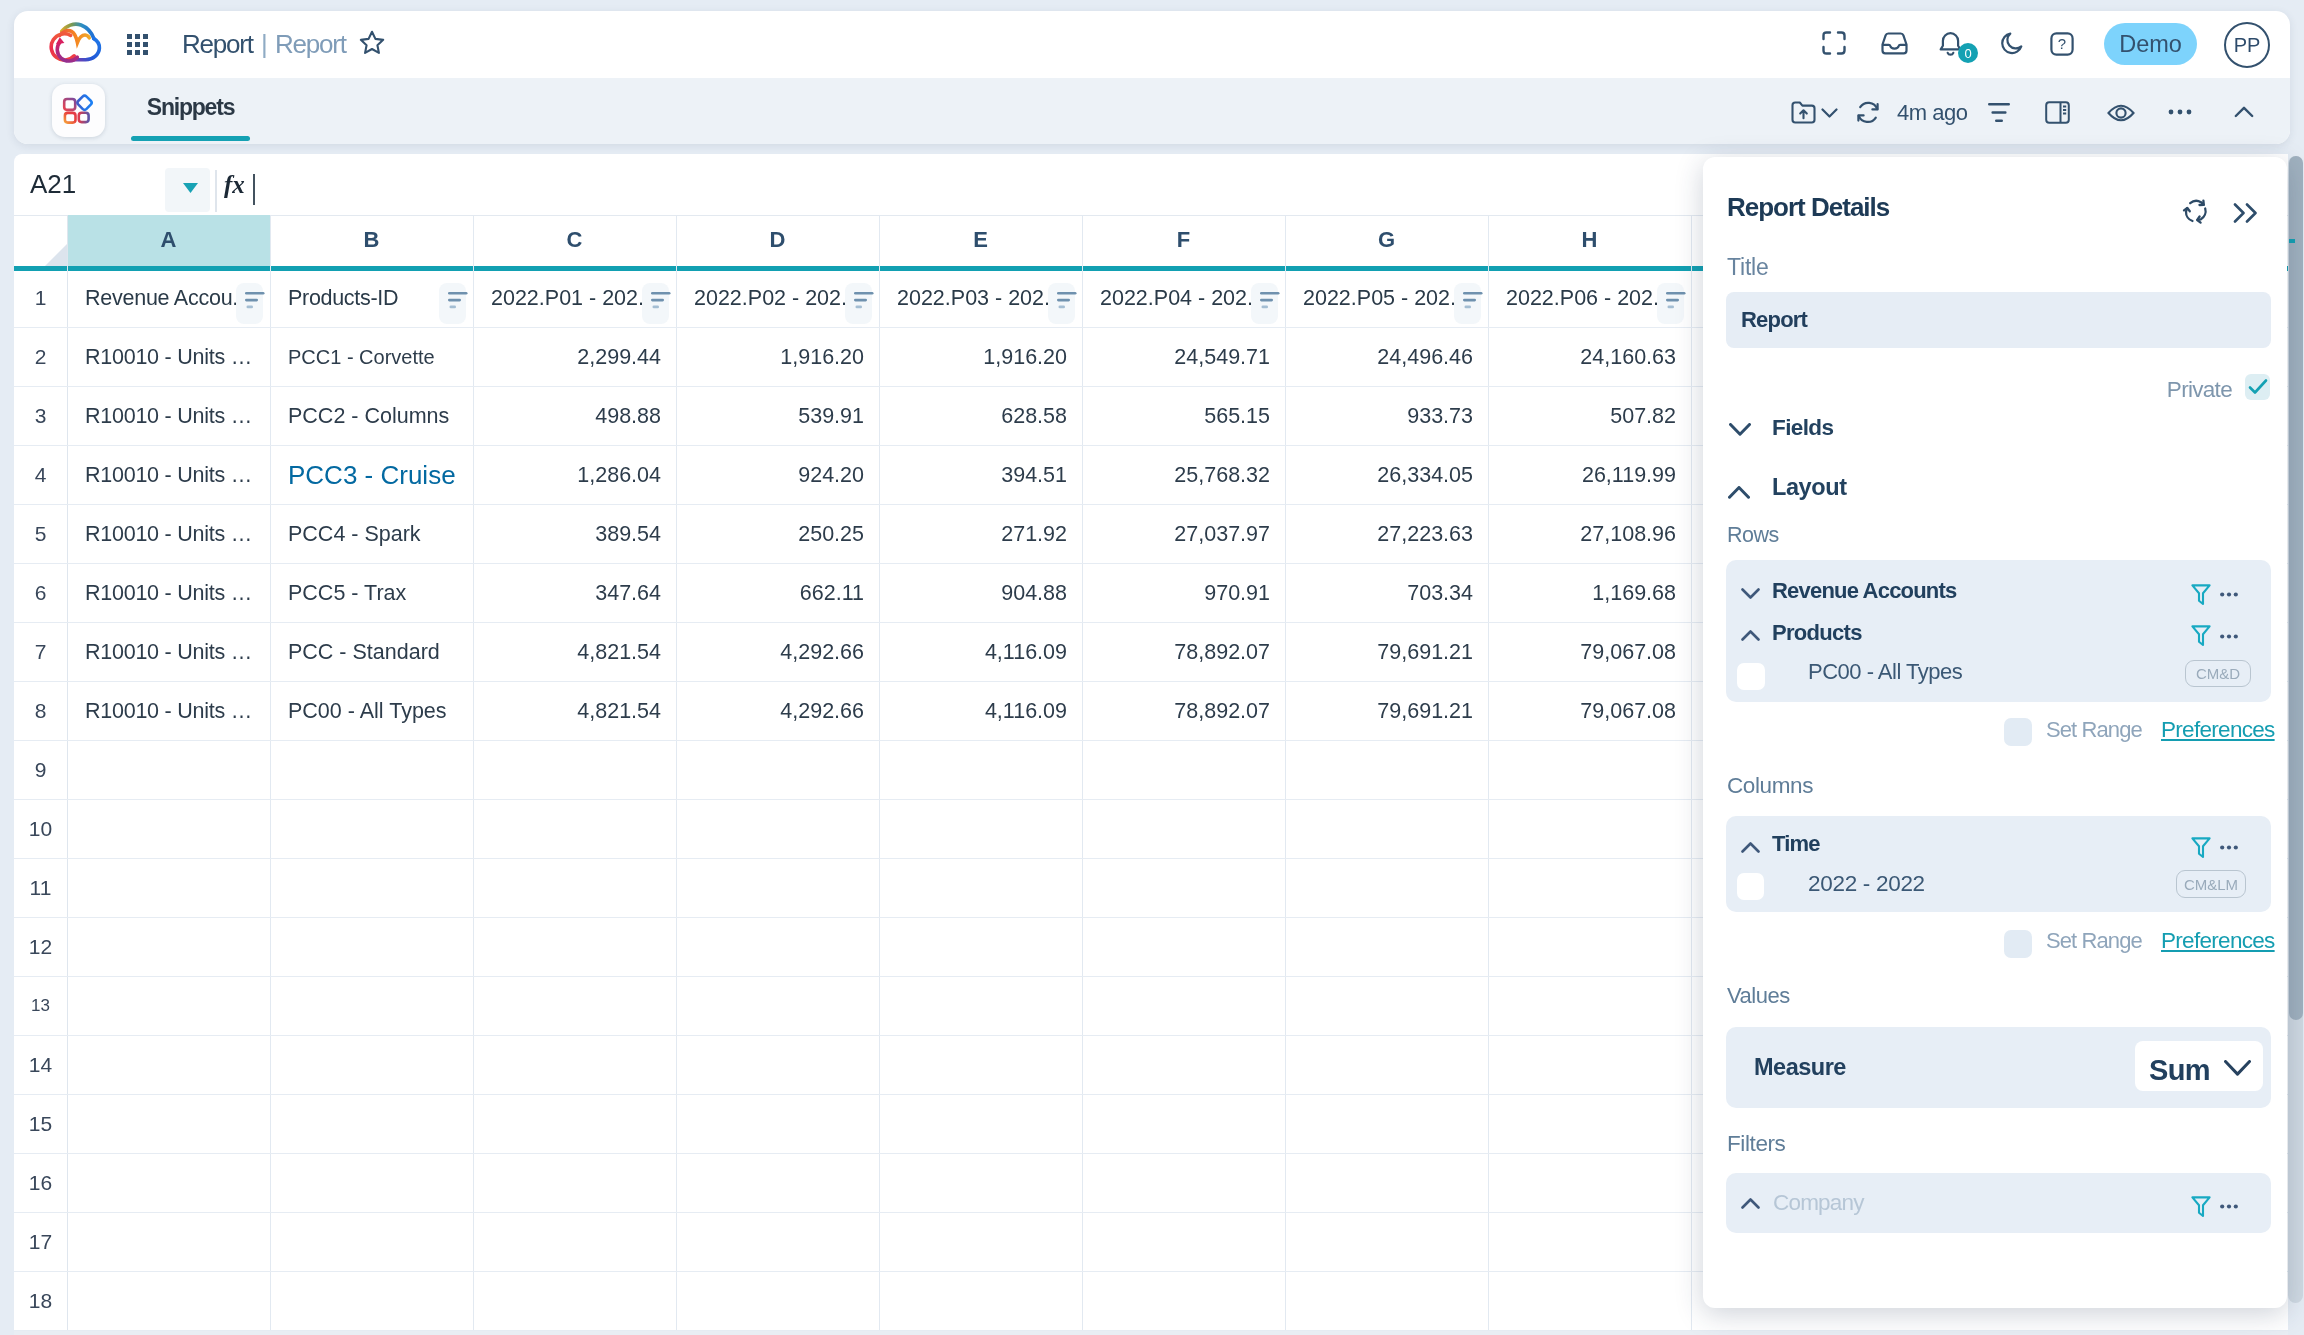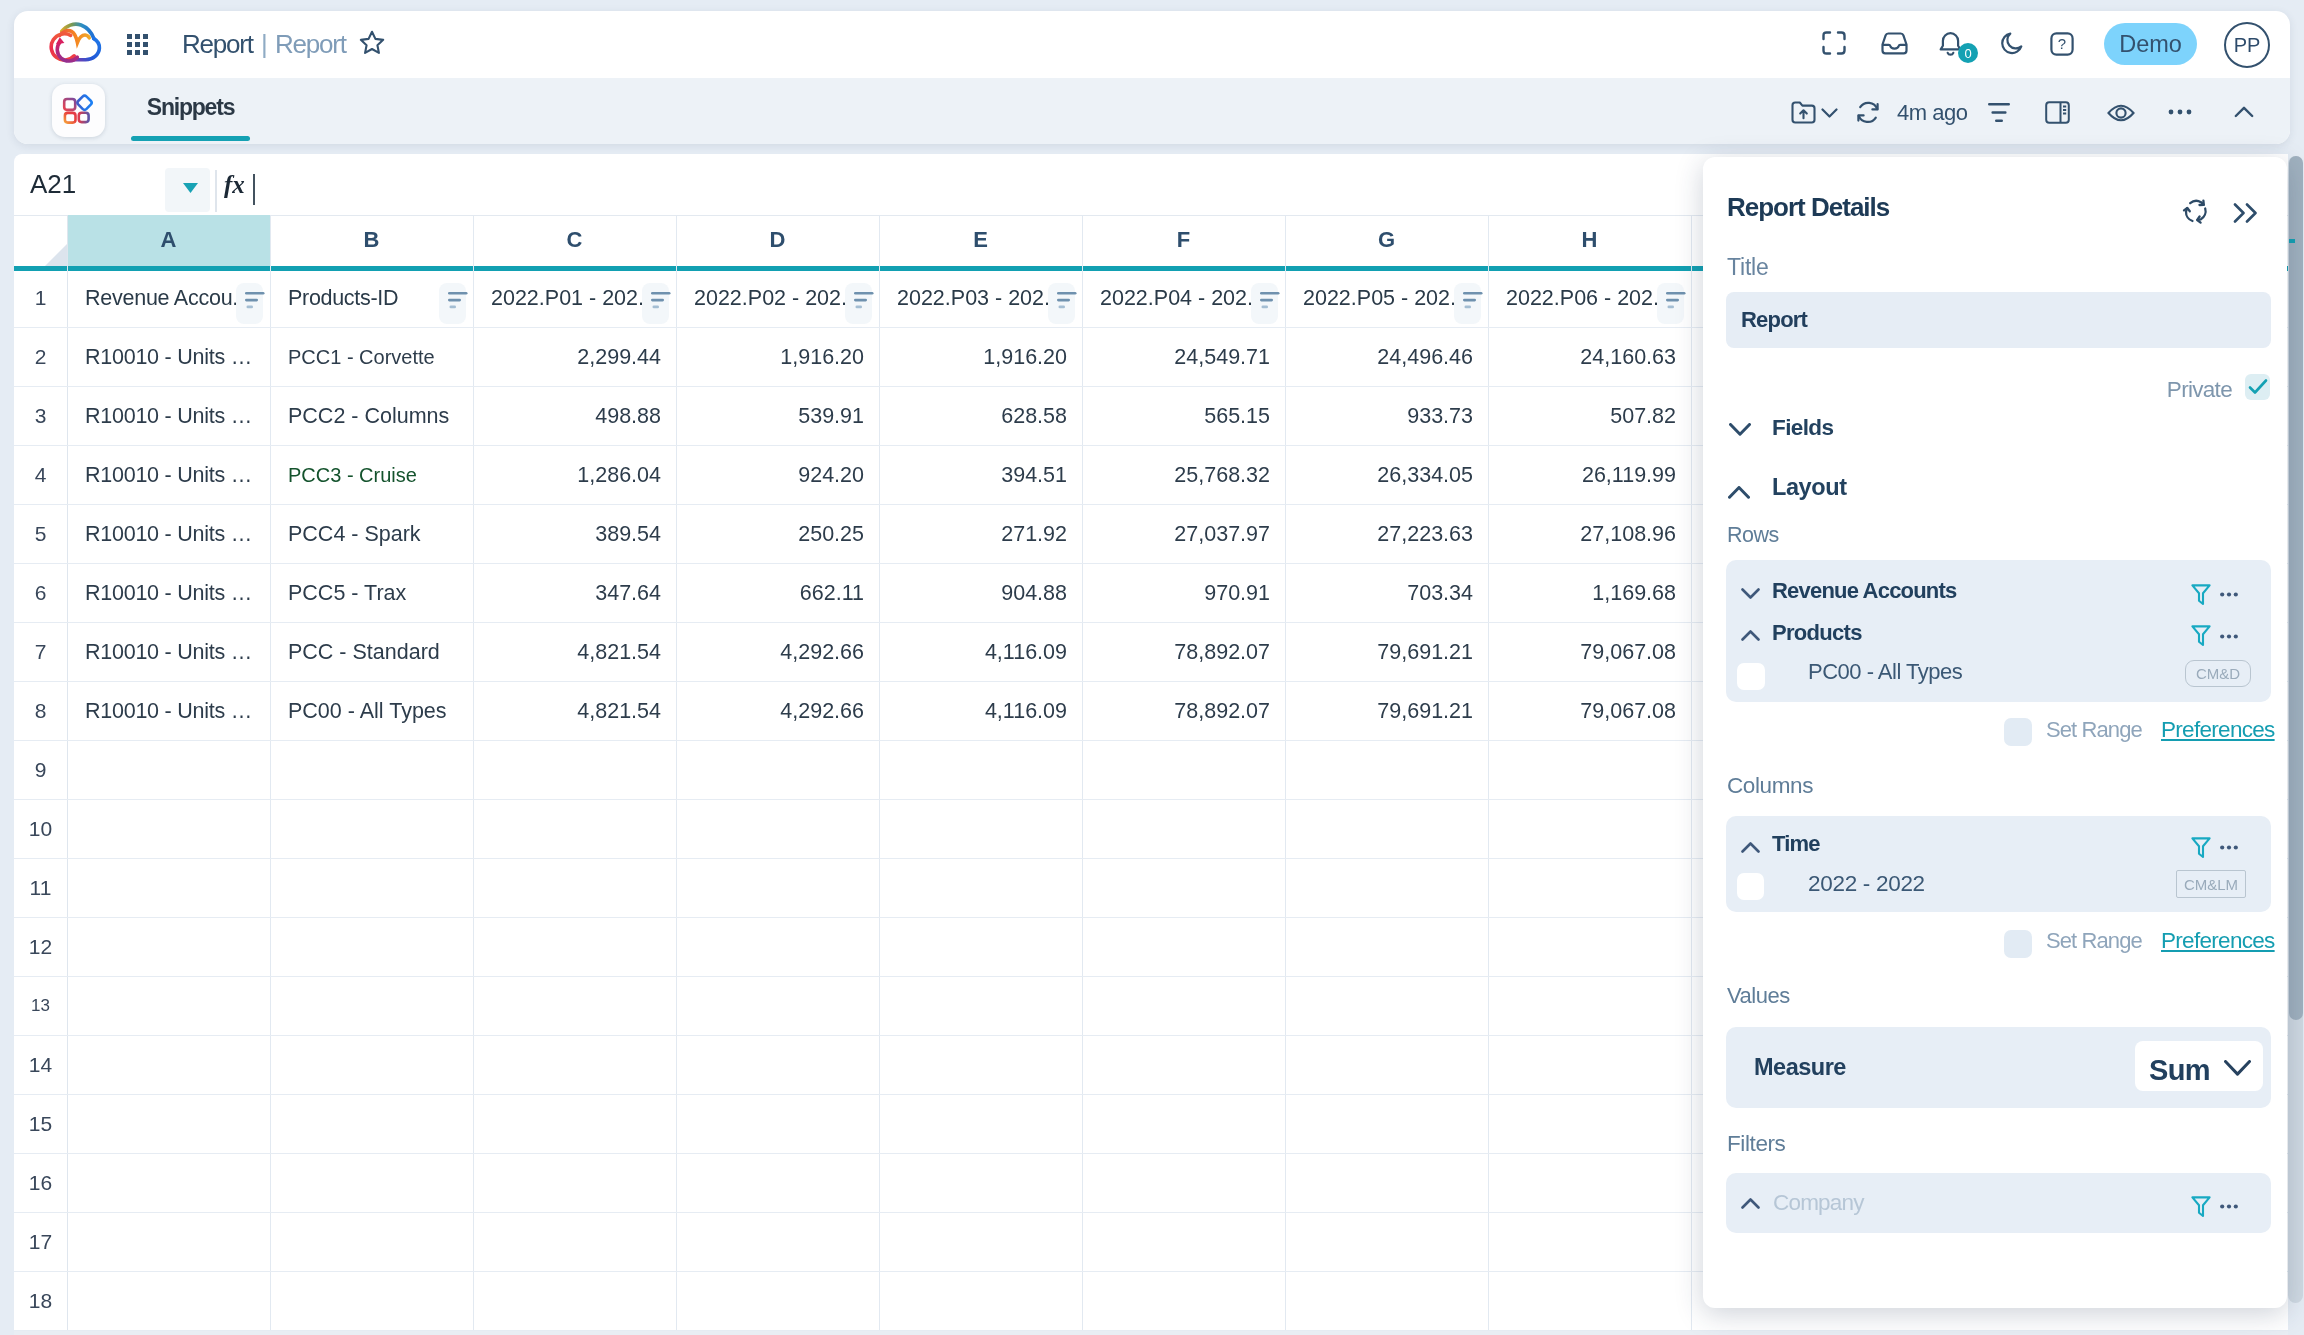--- a/index.html
+++ b/index.html
@@ -288,21 +288,21 @@
 <div class="a ct" style="left:288px;top:386.5px;width:185px;height:59px;font-size:21.5px;color:#2d3c4b;white-space:nowrap">PCC2 - Columns</div>
 <div class="a ct" style="left:473px;top:386.5px;width:188px;height:59px;justify-content:flex-end;font-size:21.5px;color:#2d3c4b">498.88</div>
 <div class="a ct" style="left:676px;top:386.5px;width:188px;height:59px;justify-content:flex-end;font-size:21.5px;color:#2d3c4b">539.91</div>
 <div class="a ct" style="left:879px;top:386.5px;width:188px;height:59px;justify-content:flex-end;font-size:21.5px;color:#2d3c4b">628.58</div>
 <div class="a ct" style="left:1082px;top:386.5px;width:188px;height:59px;justify-content:flex-end;font-size:21.5px;color:#2d3c4b">565.15</div>
 <div class="a ct" style="left:1285px;top:386.5px;width:188px;height:59px;justify-content:flex-end;font-size:21.5px;color:#2d3c4b">933.73</div>
 <div class="a ct" style="left:1488px;top:386.5px;width:188px;height:59px;justify-content:flex-end;font-size:21.5px;color:#2d3c4b">507.82</div>
 <div class="a ct" style="left:85px;top:445.5px;width:185px;height:59px;font-size:21.5px;color:#2d3c4b;white-space:nowrap">
     <span style="letter-spacing:-0.25px">R10010 - Units …</span>
   </div>
-<div class="a ct" style="left:288px;top:445.5px;width:185px;height:59px;font-size:20px;color:#14532d;white-space:nowrap">PCC3 - Cruise</div>
+<div class="a ct" style="left:288px;top:445.5px;width:185px;height:59px;font-size:26px;color:#0369a1;white-space:nowrap">PCC3 - Cruise</div>
 <div class="a ct" style="left:473px;top:445.5px;width:188px;height:59px;justify-content:flex-end;font-size:21.5px;color:#2d3c4b">1,286.04</div>
 <div class="a ct" style="left:676px;top:445.5px;width:188px;height:59px;justify-content:flex-end;font-size:21.5px;color:#2d3c4b">924.20</div>
 <div class="a ct" style="left:879px;top:445.5px;width:188px;height:59px;justify-content:flex-end;font-size:21.5px;color:#2d3c4b">394.51</div>
 <div class="a ct" style="left:1082px;top:445.5px;width:188px;height:59px;justify-content:flex-end;font-size:21.5px;color:#2d3c4b">25,768.32</div>
 <div class="a ct" style="left:1285px;top:445.5px;width:188px;height:59px;justify-content:flex-end;font-size:21.5px;color:#2d3c4b">26,334.05</div>
 <div class="a ct" style="left:1488px;top:445.5px;width:188px;height:59px;justify-content:flex-end;font-size:21.5px;color:#2d3c4b">26,119.99</div>
 <div class="a ct" style="left:85px;top:504.5px;width:185px;height:59px;font-size:21.5px;color:#2d3c4b;white-space:nowrap">
     <span style="letter-spacing:-0.25px">R10010 - Units …</span>
   </div>
 <div class="a ct" style="left:288px;top:504.5px;width:185px;height:59px;font-size:21.5px;color:#2d3c4b;white-space:nowrap">PCC4 - Spark</div>
@@ -415,21 +415,21 @@
 <svg class="a" style="left:488px;top:680px" width="20" height="22" viewBox="0 0 20 22" fill="none" stroke="#18a9c2" stroke-width="2.1" stroke-linejoin="round">
       <path d="M1.4 1.4 H18.6 L12 9.2 V20 L8 16.8 V9.2 Z"></path>
     </svg>
 <svg class="a" style="left:517px;top:688px" width="18" height="5" viewBox="0 0 18 5" fill="#3f587a">
       <circle cx="2.2" cy="2.5" r="2.1"></circle>
       <circle cx="9" cy="2.5" r="2.1"></circle>
       <circle cx="15.8" cy="2.5" r="2.1"></circle>
     </svg>
 <div class="a" style="left:34px;top:716px;width:27px;height:27px;background:#fff;border-radius:7px"></div>
 <div class="a" style="left:105px;top:714px;font-size:22.5px;letter-spacing:-0.3px;color:#3b5875">2022 - 2022</div>
-<div class="a ct" style="left:473px;top:713px;width:70px;height:28px;border:1.5px solid #b9c5d0;border-radius:2px;justify-content:center;font-size:15px;color:#9aabbb">CM&amp;LM</div>
+<div class="a ct" style="left:473px;top:713px;width:70px;height:28px;border:1.5px solid #b9c5d0;border-radius:9px;justify-content:center;font-size:15px;color:#9aabbb">CM&amp;LM</div>
 <div class="a" style="left:301px;top:773px;width:28px;height:28px;background:#e2ebf4;border-radius:7px"></div>
 <div class="a" style="left:343px;top:771px;font-size:22px;letter-spacing:-0.9px;color:#8fa5bb">Set Range</div>
 <div class="a" style="left:458px;top:771px;font-size:22.5px;letter-spacing:-0.7px;color:#149db1;text-decoration:underline">Preferences</div>
 <div class="a" style="left:24px;top:826px;font-size:22px;letter-spacing:-0.5px;color:#5f7d98">Values</div>
 <div class="a" style="left:23px;top:870px;width:545px;height:81px;background:#e7eef6;border-radius:10px"></div>
 <div class="a" style="left:51px;top:897px;font-size:23.5px;letter-spacing:-0.5px;font-weight:bold;color:#22405e">Measure</div>
 <div class="a" style="left:432px;top:884px;width:128px;height:50px;background:#fff;border-radius:8px"></div>
 <div class="a" style="left:446px;top:897px;font-size:29px;letter-spacing:-0.7px;font-weight:bold;color:#22405e">Sum</div>
 <svg class="a" style="left:521px;top:903px" width="27" height="15.66" viewBox="0 0 27 15.66" fill="none" stroke="#27425f" stroke-width="3" stroke-linecap="round" stroke-linejoin="round">
       <path d="M1.5 1.5 l12 12.66 12 -12.66"></path>

